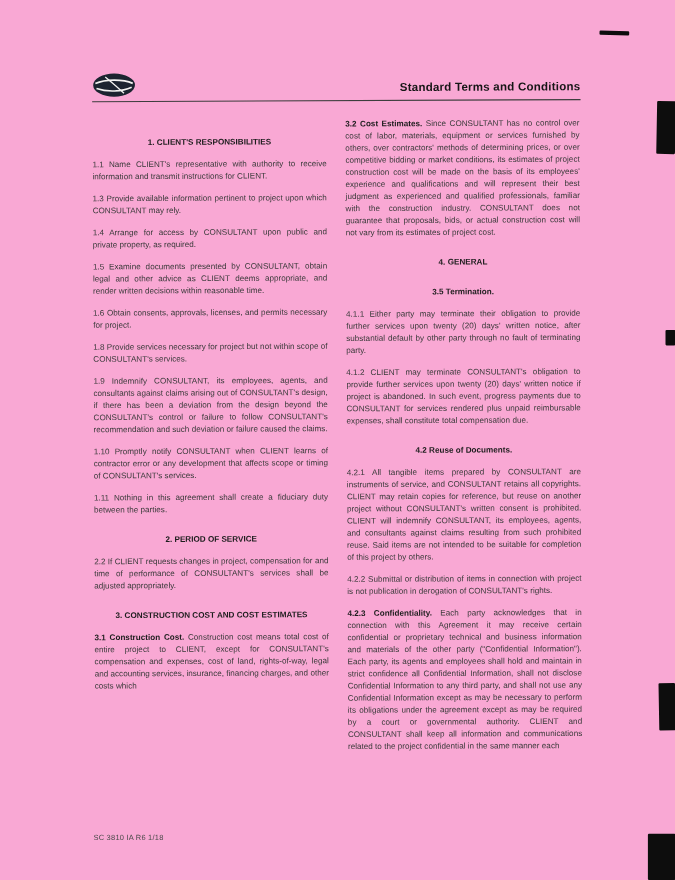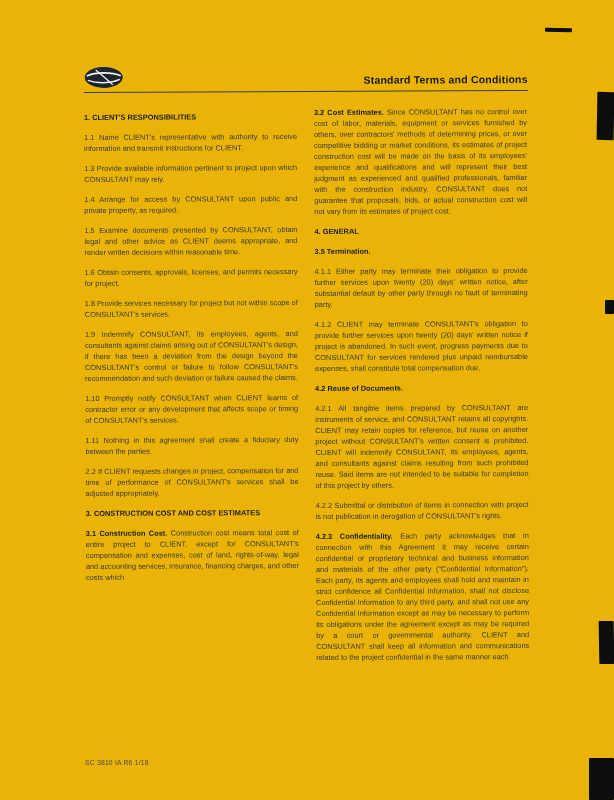--- a/index.html
+++ b/index.html
@@ -2,40 +2,40 @@
 <html><head>
 <meta charset="utf-8">
 <style>
   html,body{margin:0;padding:0;}
   body{
     width:614px;height:800px;position:relative;overflow:hidden;
     background:#fbfbf9;
     font-family:"Liberation Sans", sans-serif;
     color:#333;
   }
-  .page{position:absolute;inset:0;background:#eab308;}
+  .page{position:absolute;inset:0;background:#f9a8d4;}
   .content{
     position:absolute;left:85px;top:56px;width:444px;
     transform:rotate(-0.25deg);
   }
   .header{display:flex;justify-content:space-between;align-items:flex-end;height:32px;}
   .logo{width:40px;height:23px;flex:0 0 auto;}
   .title{
     font-weight:bold;font-size:10.5px;color:#161616;letter-spacing:.2px;
     padding-bottom:2px;
   }
   .rule{border:none;border-top:1.4px solid #3d3d3d;margin:3px 0 0;}
   .columns{display:flex;gap:17px;margin-top:15px;}
   .col{
     width:213px;font-size:7.4px;line-height:11px;
     text-align:justify;color:#3a3a3a;
   }
   .col p{margin:0 0 9px;}
   .col .heading,.col .subheading{
-    font-weight:bold;color:#1d1d1d;margin:4px 0 9px;text-align:left;
+    font-weight:bold;color:#1d1d1d;margin:16px 0 9px;text-align:center;
   }
   .col strong{color:#1d1d1d;}
   .footer{
     position:absolute;left:85px;top:759px;
     font-size:6.8px;color:#4a4a4a;letter-spacing:.2px;
   }
   .artifact{position:absolute;background:#0d0d0d;border-radius:1px;}
   .a-top{left:545px;top:28px;width:27px;height:4px;transform:rotate(1.5deg);}
   .a-r1{left:597px;top:92px;width:17px;height:48px;transform:rotate(1deg);}
   .a-r2{left:605px;top:300px;width:9px;height:14px;}
@@ -67,20 +67,21 @@
           <div class="heading">1. CLIENT'S RESPONSIBILITIES</div>
           <p class="para">1.1 Name CLIENT's representative with authority to receive information and transmit instructions for CLIENT.</p>
           <p class="para">1.3 Provide available information pertinent to project upon which CONSULTANT may rely.</p>
           <p class="para">1.4 Arrange for access by CONSULTANT upon public and private property, as required.</p>
           <p class="para">1.5 Examine documents presented by CONSULTANT, obtain legal and other advice as CLIENT deems appropriate, and render written decisions within reasonable time.</p>
           <p class="para">1.6 Obtain consents, approvals, licenses, and permits necessary for project.</p>
           <p class="para">1.8 Provide services necessary for project but not within scope of CONSULTANT's services.</p>
           <p class="para">1.9 Indemnify CONSULTANT, its employees, agents, and consultants against claims arising out of CONSULTANT's design, if there has been a deviation from the design beyond the CONSULTANT's control or failure to follow CONSULTANT's recommendation and such deviation or failure caused the claims.</p>
           <p class="para">1.10 Promptly notify CONSULTANT when CLIENT learns of contractor error or any development that affects scope or timing of CONSULTANT's services.</p>
           <p class="para">1.11 Nothing in this agreement shall create a fiduciary duty between the parties.</p>
+          <div class="heading">2. PERIOD OF SERVICE</div>
           <p class="para">2.2 If CLIENT requests changes in project, compensation for and time of performance of CONSULTANT's services shall be adjusted appropriately.</p>
           <div class="heading">3. CONSTRUCTION COST AND COST ESTIMATES</div>
           <p class="para"><strong>3.1 Construction Cost. </strong>Construction cost means total cost of entire project to CLIENT, except for CONSULTANT's compensation and expenses, cost of land, rights-of-way, legal and accounting services, insurance, financing charges, and other costs which</p>
         </div>
       <div class="col" id="col-right">
           <p class="para"><strong>3.2 Cost Estimates. </strong>Since CONSULTANT has no control over cost of labor, materials, equipment or services furnished by others, over contractors' methods of determining prices, or over competitive bidding or market conditions, its estimates of project construction cost will be made on the basis of its employees' experience and qualifications and will represent their best judgment as experienced and qualified professionals, familiar with the construction industry. CONSULTANT does not guarantee that proposals, bids, or actual construction cost will not vary from its estimates of project cost.</p>
           <div class="heading">4. GENERAL</div>
           <div class="subheading">3.5 Termination.</div>
           <p class="para">4.1.1 Either party may terminate their obligation to provide further services upon twenty (20) days' written notice, after substantial default by other party through no fault of terminating party.</p>
           <p class="para">4.1.2 CLIENT may terminate CONSULTANT's obligation to provide further services upon twenty (20) days' written notice if project is abandoned. In such event, progress payments due to CONSULTANT for services rendered plus unpaid reimbursable expenses, shall constitute total compensation due.</p>

